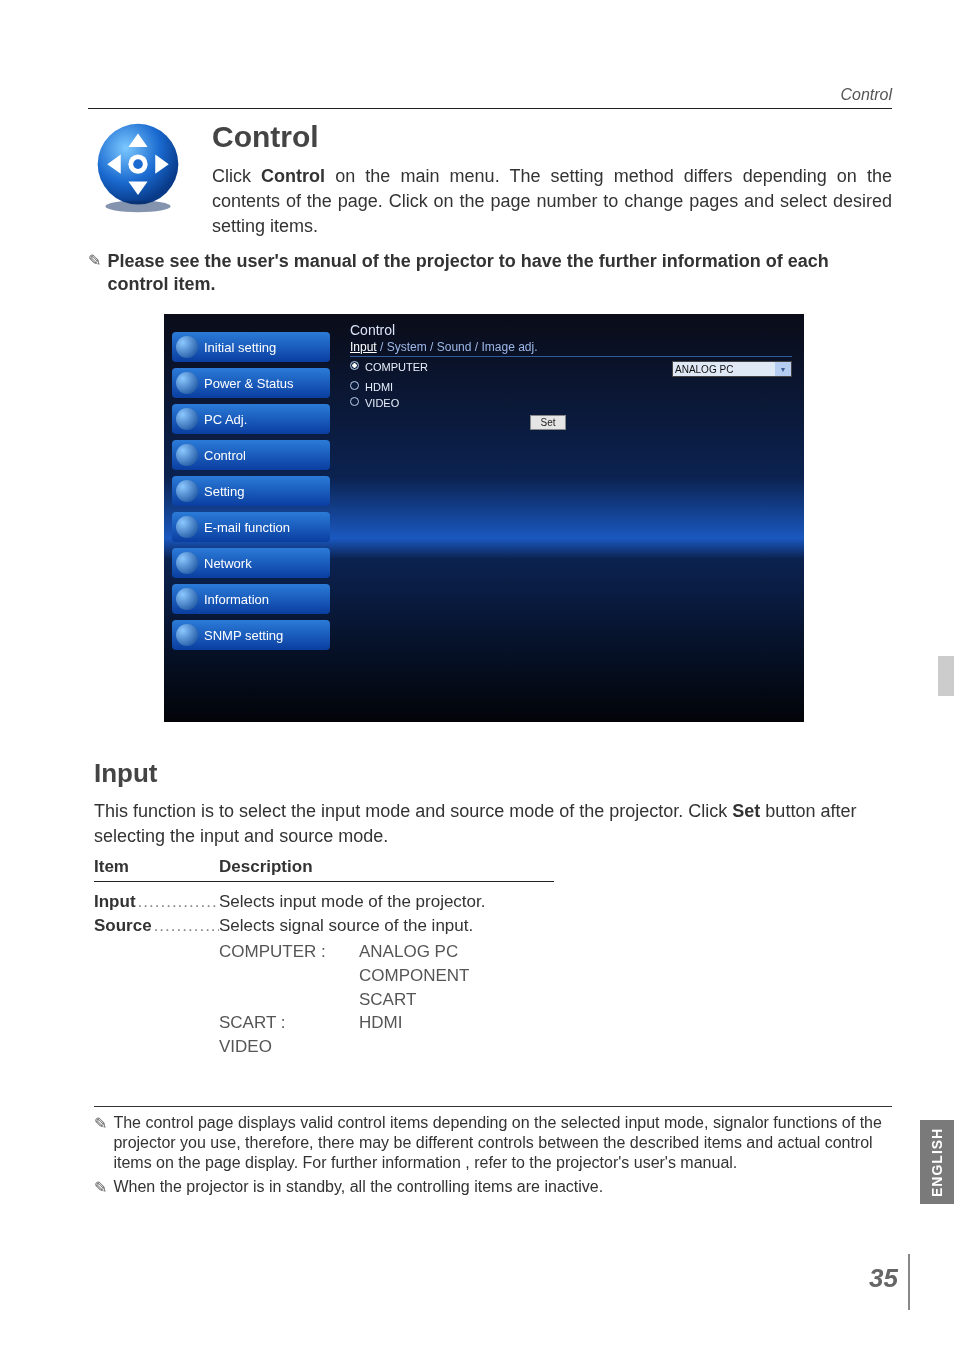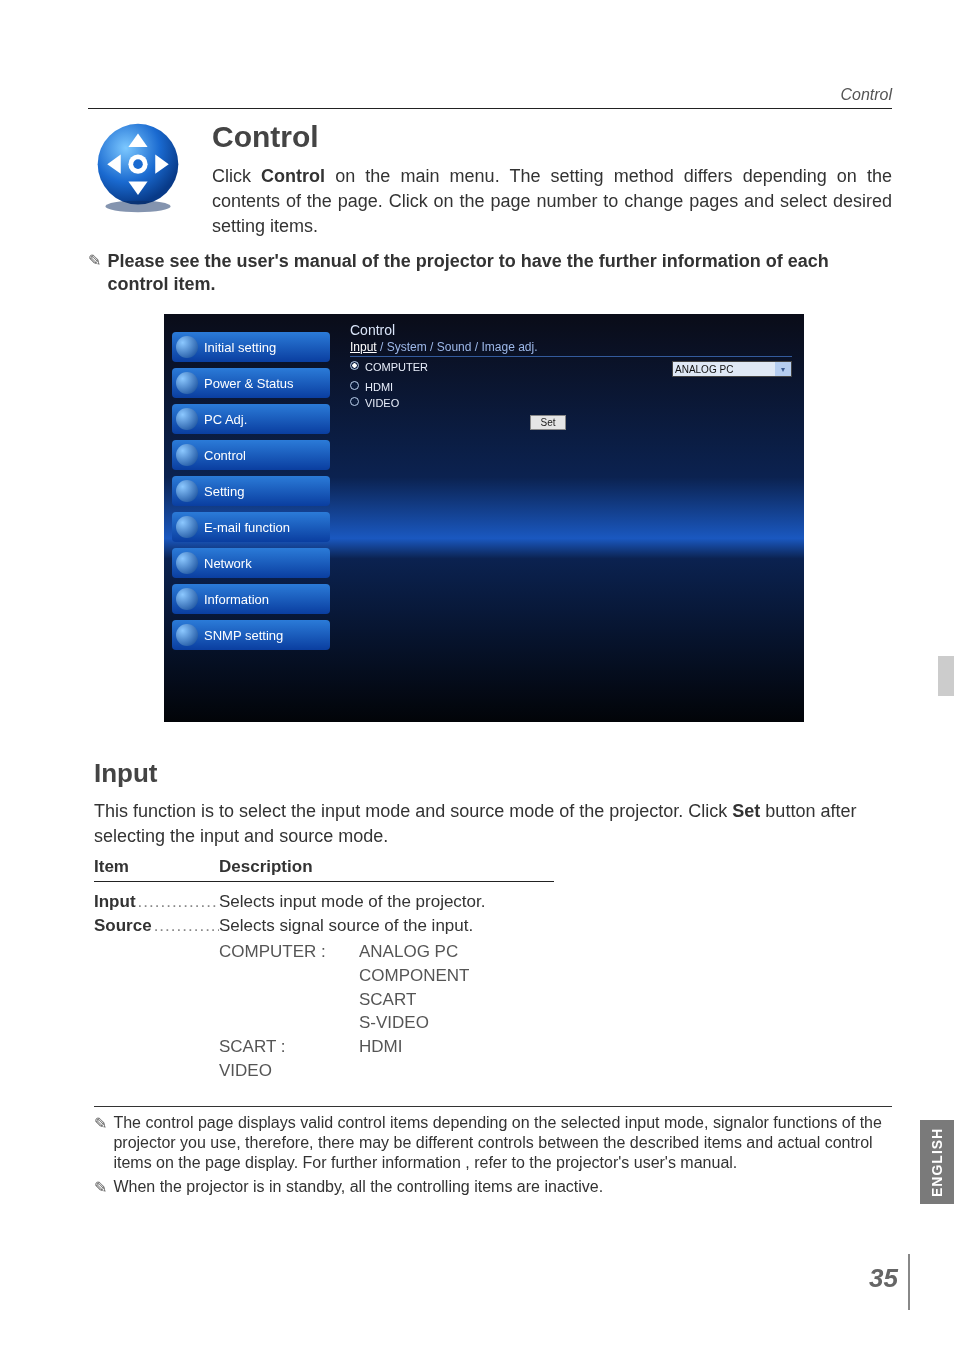--- a/index.html
+++ b/index.html
@@ -434,24 +434,20 @@
             </div>
             <div class="row">
               <div class="col1"></div>
               <div class="col2">COMPONENT</div>
             </div>
             <div class="row">
               <div class="col1"></div>
               <div class="col2">SCART</div>
             </div>
             <div class="row">
-              <div class="col1"></div>
-              <div class="col2">S-VIDEO</div>
-            </div>
-            <div class="row">
               <div class="col1">SCART :</div>
               <div class="col2">HDMI</div>
             </div>
             <div class="row">
               <div class="col1">VIDEO</div>
               <div class="col2"></div>
             </div>
           </div>
       </div>
     </div>

